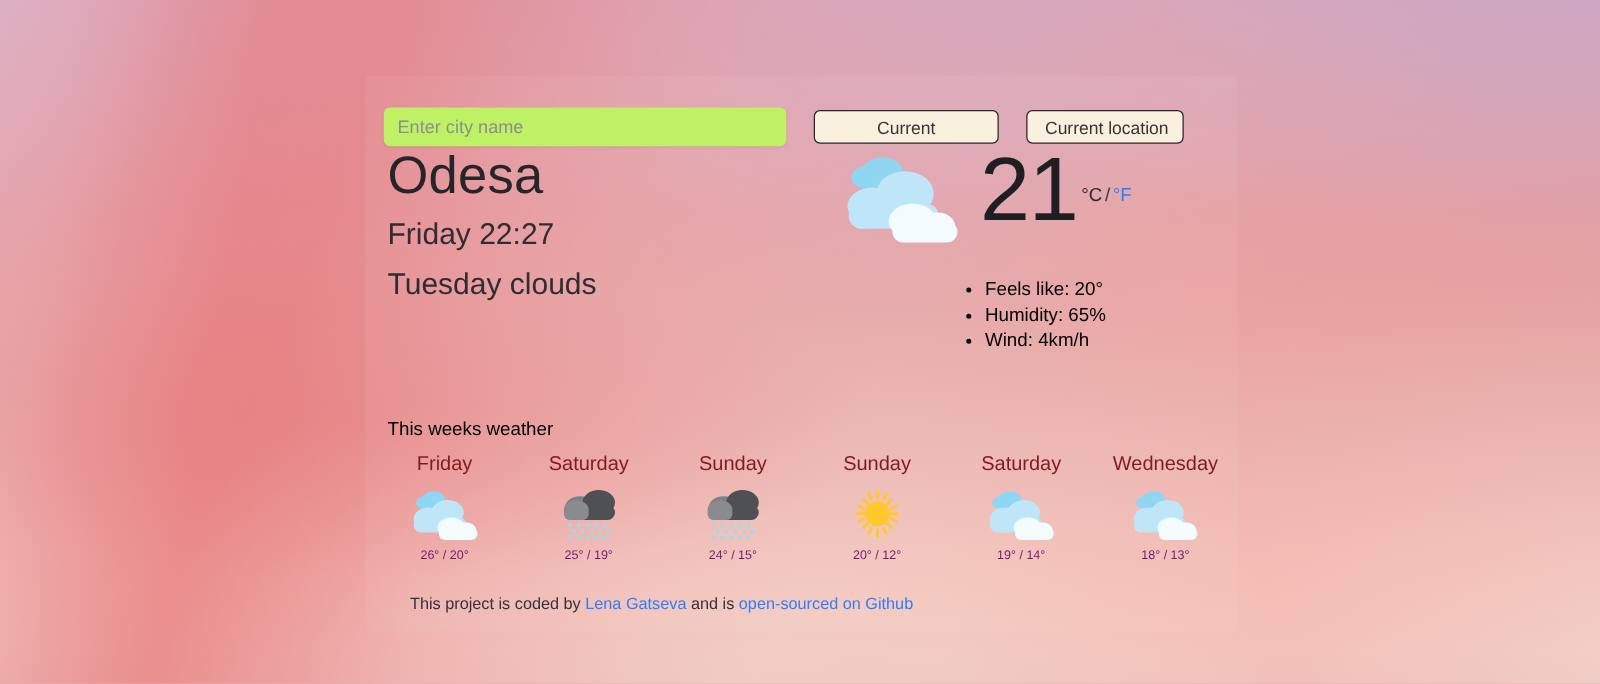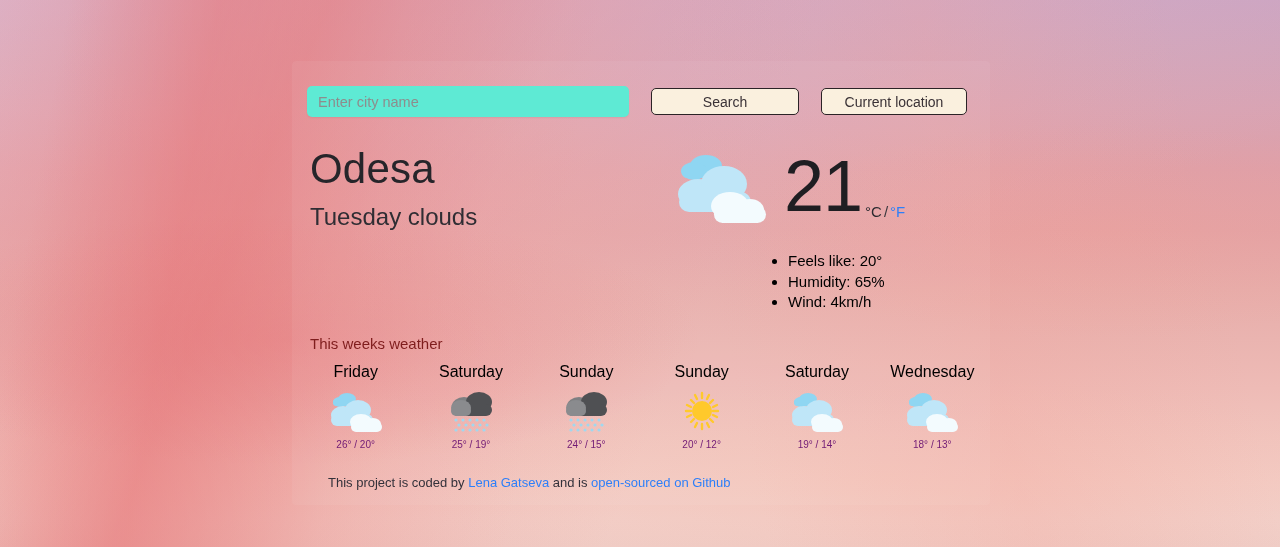--- a/index.html
+++ b/index.html
@@ -85,21 +85,21 @@
     top: 25px;
     display: flex;
     align-items: center;
     gap: 22px;
   }
   .search-input {
     width: 322px;
     height: 31px;
     border: none;
     border-radius: 5px;
-    background: #5eead4;
+    background: #bef264;
     padding: 14px 11px;
     font-family: "Liberation Sans", sans-serif;
     font-size: 14.5px;
     color: #2b2b2b;
     outline: none;
     box-shadow: 0 1px 2px rgba(0,0,0,0.06);
   }
   .search-input::placeholder { color: #8d8d8d; }
 
   .btn {
@@ -109,27 +109,27 @@
     border-radius: 5px;
     font-family: "Liberation Sans", sans-serif;
     font-size: 14px;
     color: #3a3236;
     cursor: pointer;
     padding: 0 14px;
     line-height: 1;
     white-space: nowrap;
   }
   .btn-search { width: 148px; }
-  .btn-location { width: 146px; }
+  .btn-location { width: 126px; }
 
   
   .current {
     position: absolute;
     left: 0;
-    top: 85px;
+    top: 56px;
     width: 100%;
     height: 170px;
   }
   .city-block { position: absolute; left: 18px; top: 0; }
   .city-name {
     font-size: 42px;
     font-weight: 400;
     color: #26252a;
     letter-spacing: 0.2px;
     line-height: 1.08;
@@ -145,21 +145,21 @@
     color: #2f2d33;
     margin-top: 13px;
     line-height: 1.1;
   }
 
   .temp-block {
     position: absolute;
     left: 382px;
     top: -4px;
     display: flex;
-    align-items: flex-end;
+    align-items: center;
   }
   .big-icon { width: 96px; height: 78px; position: relative; top: 8px; }
   .temp-value {
     font-size: 72px;
     font-weight: 300;
     color: #1f1e22;
     line-height: 0.95;
     letter-spacing: -1px;
     margin-left: 14px;
   }
@@ -185,36 +185,36 @@
     color: #000000;
     line-height: 1.38;
   }
 
   
   .week-title {
     position: absolute;
     left: 18px;
     top: 274px;
     font-size: 15px;
-    color: #7f1d1d;
+    color: #000000;
   }
   .week-grid {
     position: absolute;
     left: 6px;
     top: 302px;
     width: 692px;
     display: flex;
   }
   .day {
     flex: 1;
     text-align: center;
   }
   .day-name {
     font-size: 16px;
-    color: #000000;
+    color: #7f1d1d;
     line-height: 1.1;
   }
   .day-icon {
     width: 56px;
     height: 44px;
     margin: 8px auto 6px;
     display: block;
   }
   .day-temp {
     font-size: 10px;
@@ -237,28 +237,29 @@
 </style>
 </head>
 <body>
 
 <div class="sky"></div>
 
 <div class="card">
 
   <div class="search-row">
     <input class="search-input" type="text" placeholder="Enter city name" style="">
-    <button class="btn btn-search">Search</button>
+    <button class="btn btn-search">Current</button>
     <button class="btn btn-location">Current location</button>
   </div>
 
   <div class="current">
 
     <div class="city-block">
       <div class="city-name">Odesa</div>
+      <div class="city-time">Friday 22:27</div>
       <div class="city-desc">Tuesday clouds</div>
     </div>
 
     <div class="temp-block">
 
       <svg class="big-icon" viewBox="0 0 96 78">
         <ellipse cx="32" cy="16" rx="16" ry="11" fill="#8fd6f2"></ellipse>
         <ellipse cx="20" cy="21" rx="13" ry="9" fill="#8fd6f2"></ellipse>
         <rect x="8" y="17" width="36" height="11" rx="5.5" fill="#8fd6f2"></rect>
         <ellipse cx="24" cy="44" rx="20" ry="15" fill="#bfe6f8"></ellipse>

